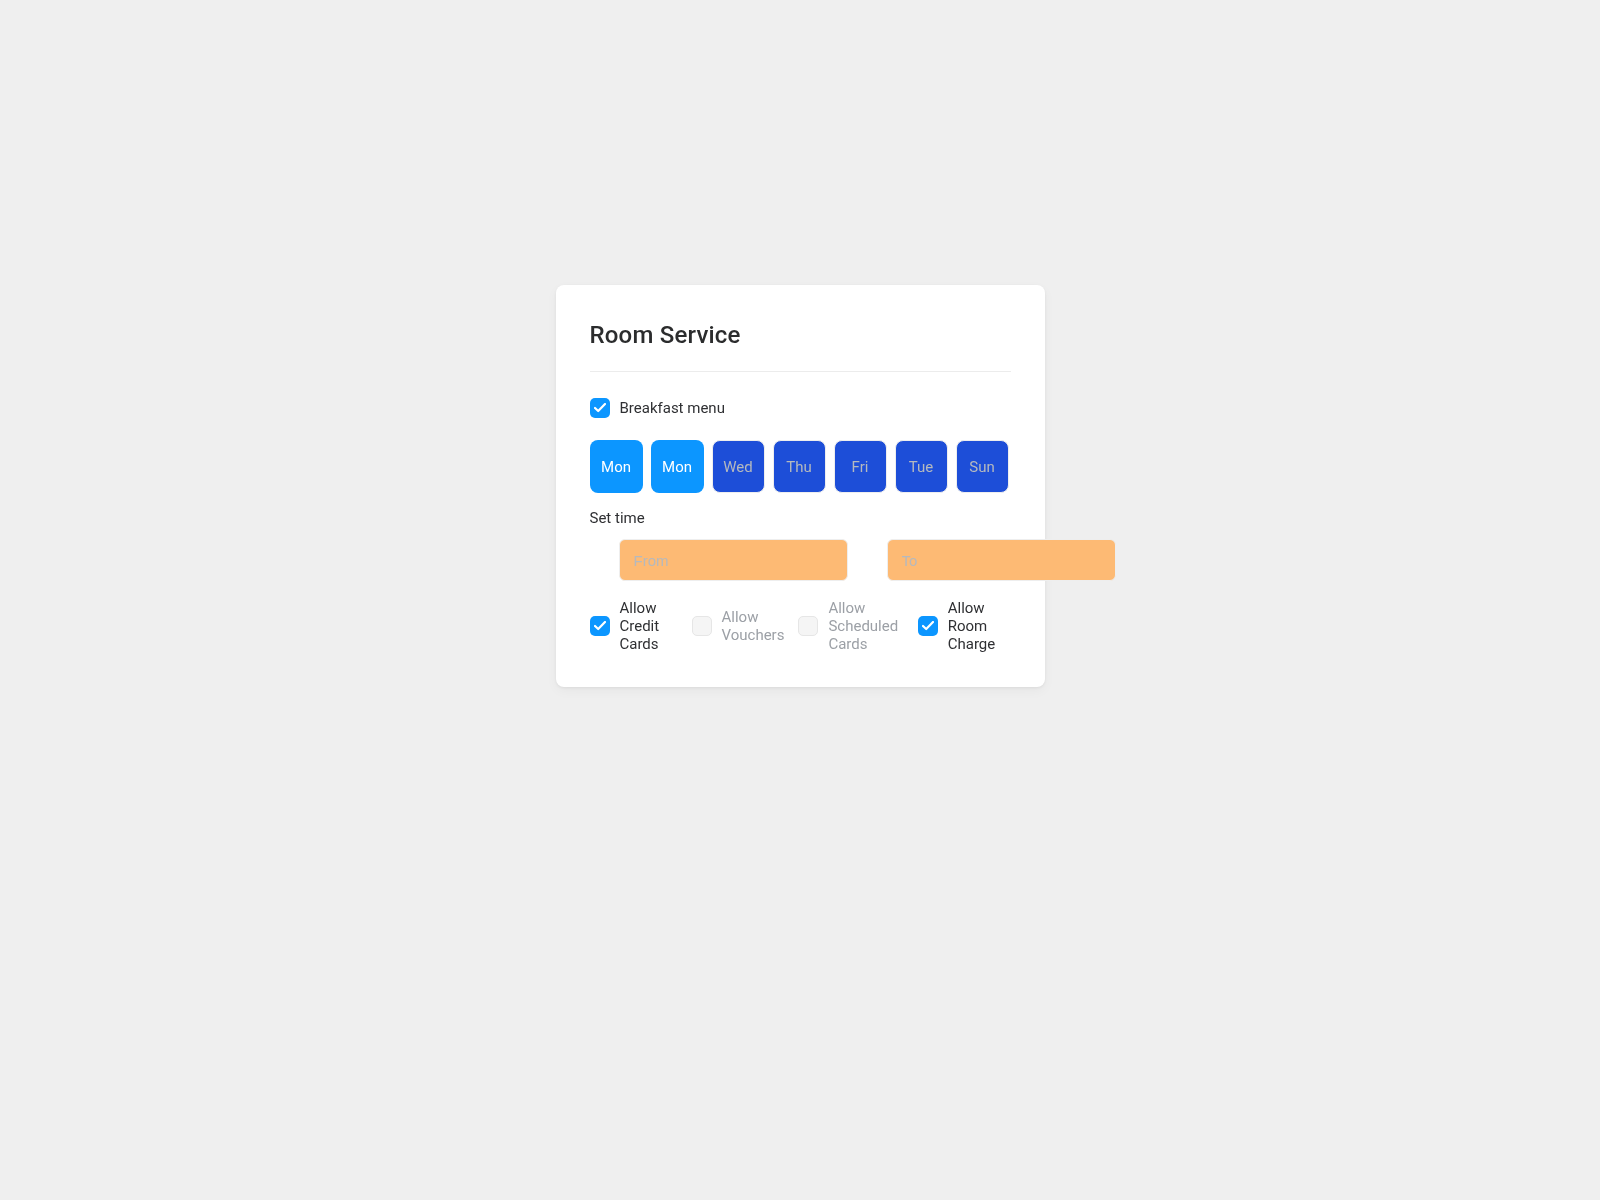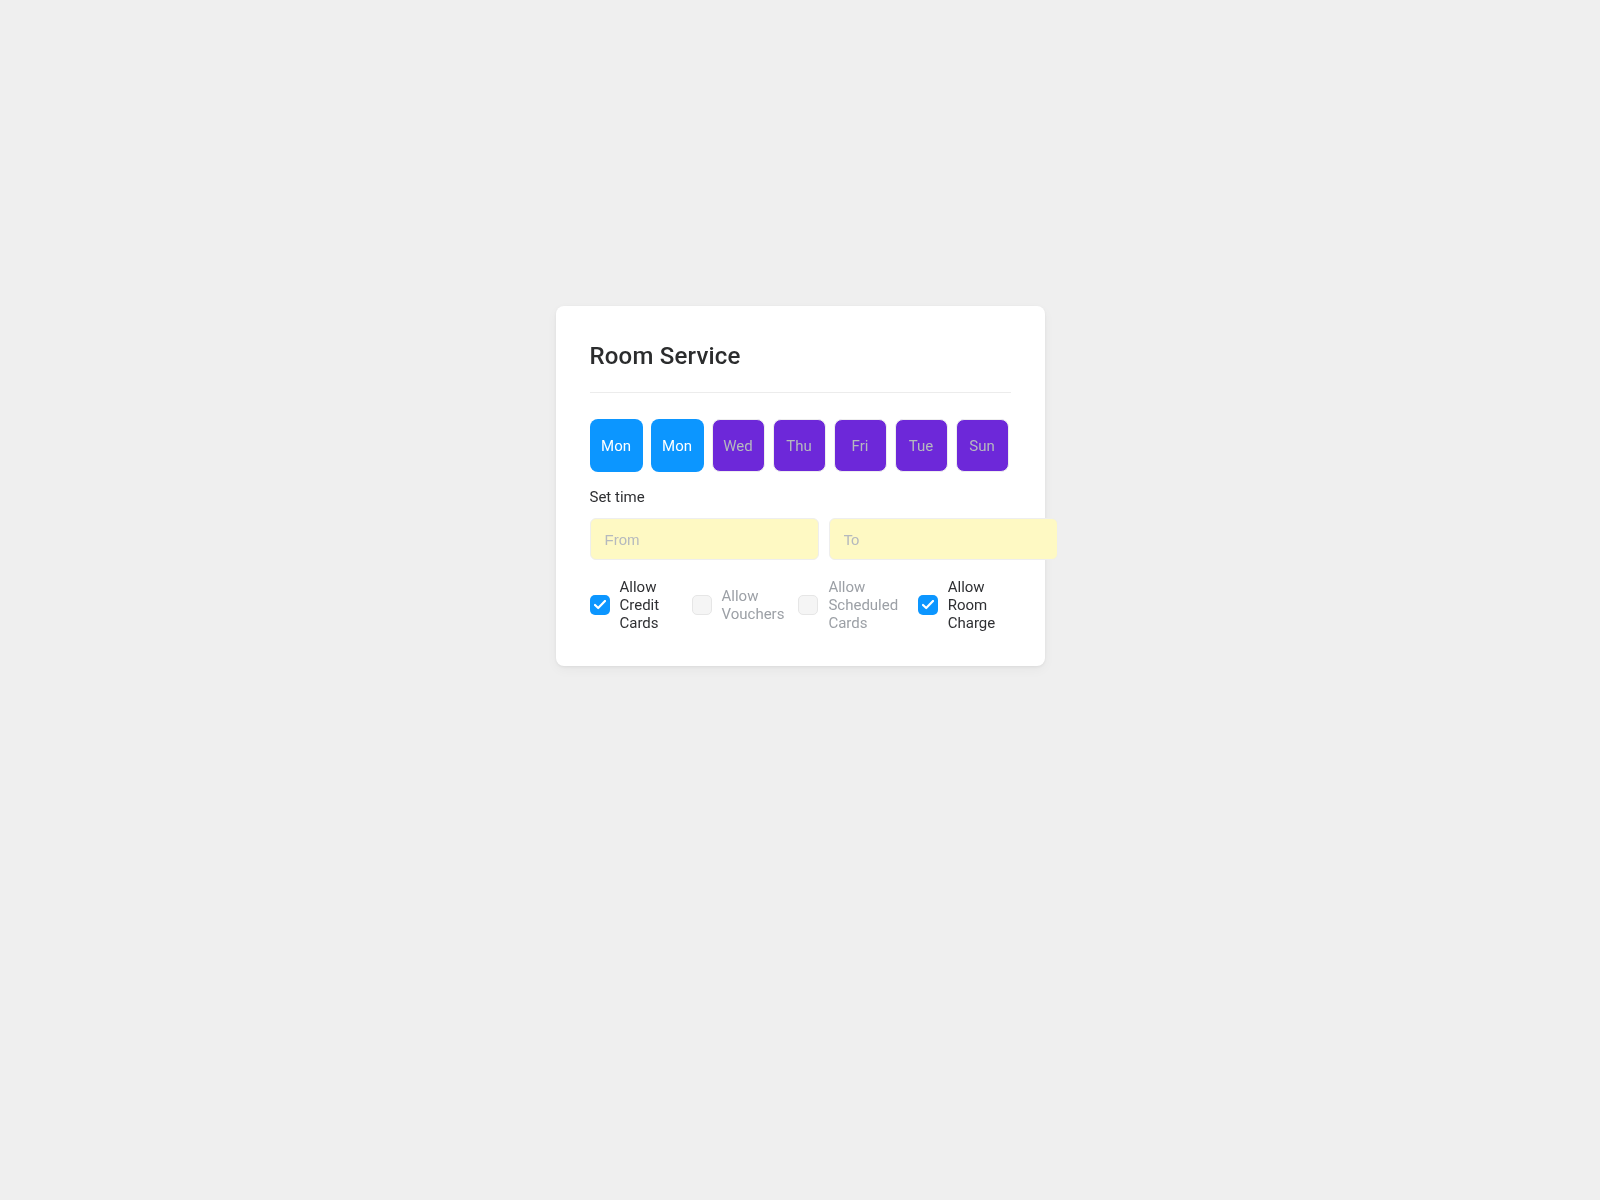--- a/index.html
+++ b/index.html
@@ -83,44 +83,45 @@
       align-items: center;
       justify-content: center;
       font-size: 15px;
       cursor: pointer;
     }
     .day-chip.selected {
       background: #0C96FF;
       color: #FFFFFF;
     }
     .day-chip.unselected {
-      background: #6d28d9;
+      background: #1d4ed8;
       color: #B5B9BE;
       border: 1px solid #EEEEEE;
     }
     .section-label {
       font-size: 15px;
       color: #2F3033;
       margin-top: 16px;
     }
     .time-row {
       display: flex;
       gap: 10px;
       margin-top: 12px;
     }
     .time-input {
       flex: 1;
       height: 42px;
       border-radius: 6px;
-      background: #fef9c3;
+      background: #fdba74;
       border: 1px solid #EEEEEE;
       padding: 0 14px;
       font-size: 15px;
       color: #2F3033;
       outline: none;
+      margin-left: 29px;
     }
     .time-input::placeholder {
       color: #B5B9BE;
     }
     .permissions-title {
       font-size: 17px;
       font-weight: 500;
       color: #2B2C2D;
       margin-top: 30px;
     }
@@ -131,20 +132,30 @@
       margin-top: 18px;
     }
   </style>
 </head>
 <body>
 
 <div class="card">
   <h1 class="card-title">Room Service</h1>
   <hr class="divider">
 
+  <div class="checkbox-row">
+    <div class="checkbox checked">
+      <span>
+        <svg viewBox="0 0 12 10" fill="none">
+            <path d="M1 5 L4.2 8 L11 1" stroke="#FFFFFF" stroke-width="2.2" stroke-linecap="round" stroke-linejoin="round"></path>
+          </svg>
+      </span>
+    </div>
+    <span class="checkbox-label">Breakfast menu</span>
+  </div>
 
   <div class="days-row">
     <div class="day-chip selected">
         <span>Mon</span>
       </div>
     <div class="day-chip selected">
         <span>Mon</span>
       </div>
     <div class="day-chip unselected">
         <span>Wed</span>

